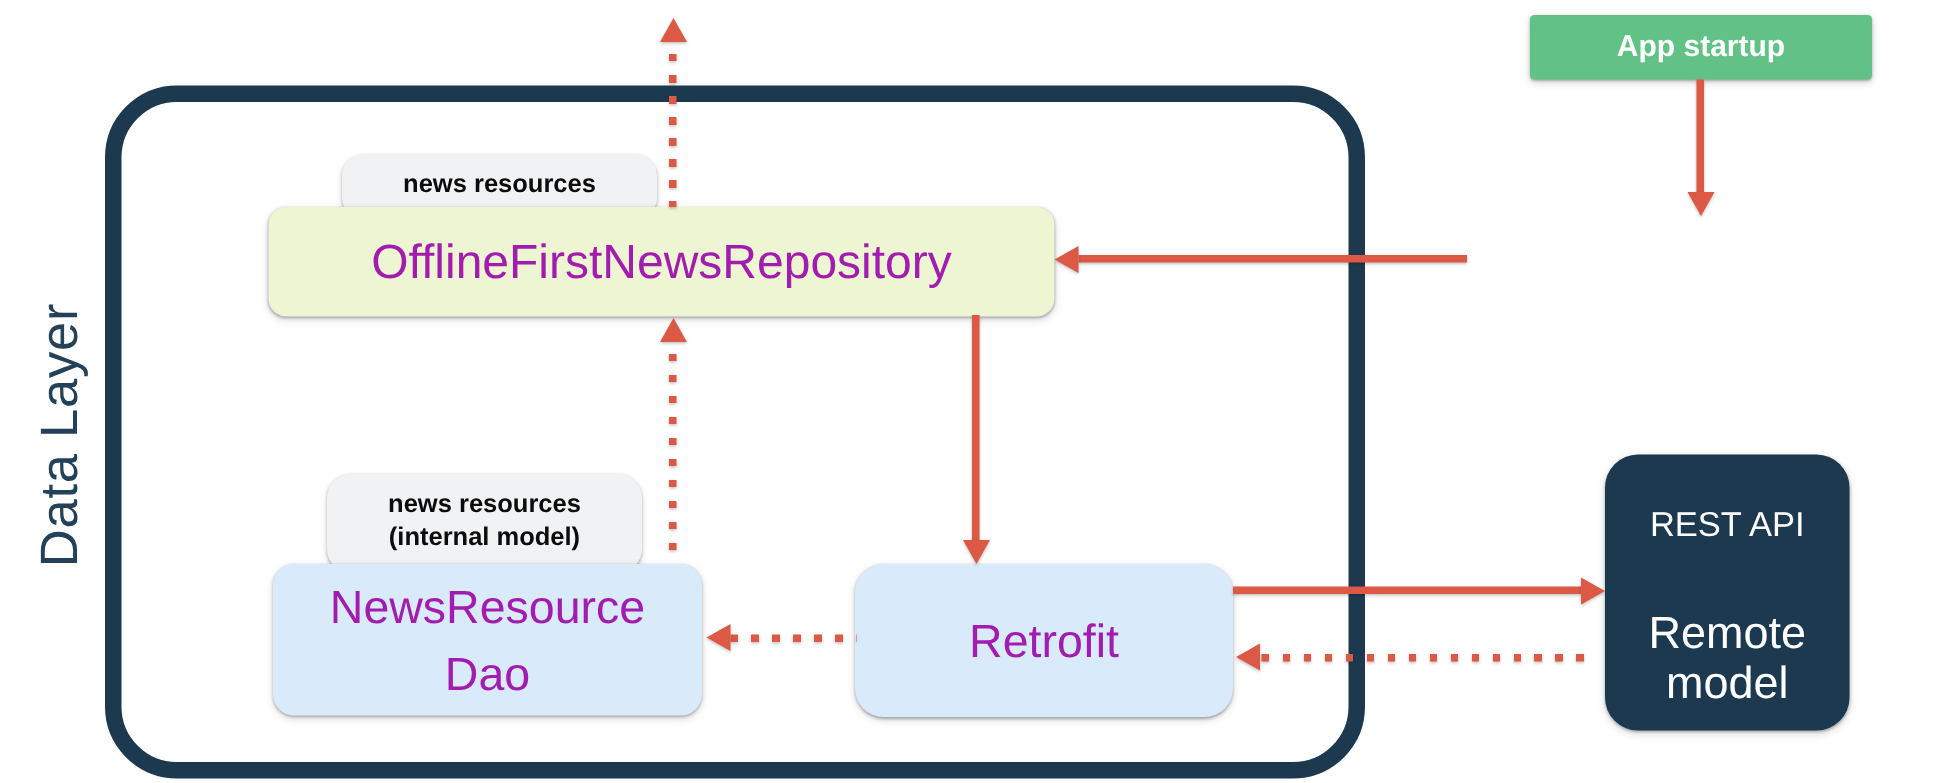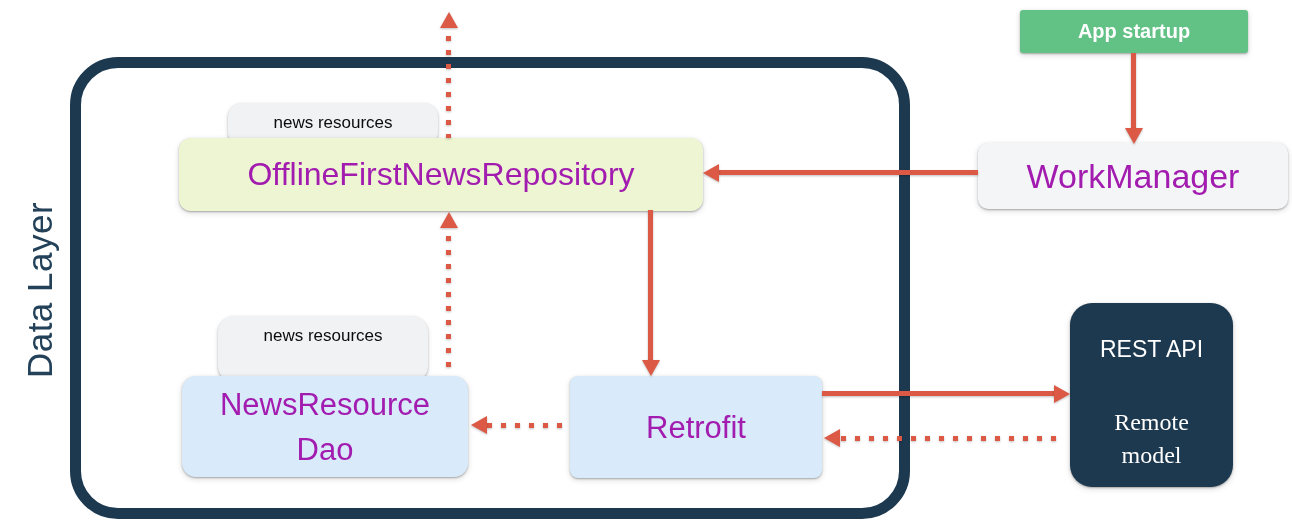--- a/index.html
+++ b/index.html
@@ -24,36 +24,36 @@
   }
   
   .node{
     position:absolute;box-sizing:border-box;
     display:flex;align-items:center;justify-content:center;text-align:center;
     color:#a21caf;
     box-shadow:0 1px 2px rgba(0,0,0,.28), 0 2px 6px rgba(0,0,0,.14);
   }
   .tag{
     position:absolute;box-sizing:border-box;background:#F0F2F4;
-    text-align:center;color:#0c0c0c;font-weight:400;font-size:17px;line-height:22px;
+    text-align:center;color:#0c0c0c;font-weight:700;font-size:17px;line-height:22px;
     padding-top:9px;
     box-shadow:0 1px 2px rgba(0,0,0,.25), 0 2px 5px rgba(0,0,0,.12);
   }
   .tag-news{left:228px;top:103px;width:210px;height:43px;border-radius:14px;}
   .tag-internal{left:218px;top:316px;width:210px;height:66px;border-radius:16px;}
   .node-repo{left:179px;top:138px;width:524px;height:73px;background:#EEF5D2;border-radius:12px;font-size:32px;}
   .node-dao{left:182px;top:376px;width:286px;height:101px;background:#D9EBFB;border-radius:14px;font-size:31px;line-height:45px;}
-  .node-retrofit{left:570px;top:376px;width:252px;height:102px;background:#D9EBFB;border-radius:8px;font-size:31px;line-height:45px;}
+  .node-retrofit{left:570px;top:376px;width:252px;height:102px;background:#D9EBFB;border-radius:19px;font-size:31px;line-height:45px;}
   .node-wm{left:978px;top:143px;width:310px;height:66px;background:#F4F5F7;border-radius:10px;font-size:34px;}
   .node-green{left:1020px;top:10px;width:228px;height:43px;background:#62C285;border-radius:3px;
               color:#ffffff;font-weight:700;font-size:20px;}
   .node-rest{left:1070px;top:303px;width:163px;height:184px;background:#1D3950;border-radius:22px;
              color:#ffffff;display:block;}
   .rest-title{position:absolute;top:33px;left:0;width:100%;text-align:center;font-size:23px;font-weight:500;}
-  .rest-sub{position:absolute;top:406px;left:0;width:100%;text-align:center;font-size:24px;font-weight:500;line-height:33px;font-family:Liberation Serif, serif;}
+  .rest-sub{position:absolute;top:406px;left:0;width:100%;text-align:center;font-size:30px;font-weight:500;line-height:33px;}
   .node-rest .rest-sub{top:103px;}
   
   .arrow{position:absolute;filter:drop-shadow(0 1px 1px rgba(0,0,0,.25));}
   .line-h{height:5px;background:#DC5945;}
   .line-v{width:5px;background:#DC5945;}
   .dot-h{height:5px;background:repeating-linear-gradient(90deg,#DC5945 0 5px,transparent 5px 14px);}
   .dot-v{width:5px;background:repeating-linear-gradient(180deg,#DC5945 0 5px,transparent 5px 14px);}
   .head{width:0;height:0;}
   .head-left{border-top:9px solid transparent;border-bottom:9px solid transparent;border-right:16px solid #DC5945;}
   .head-right{border-top:9px solid transparent;border-bottom:9px solid transparent;border-left:16px solid #DC5945;}
@@ -66,42 +66,40 @@
 <div class="canvas">
 
   <div class="layer-box"></div>
   <div class="layer-label">Data Layer</div>
 
   <div class="tag tag-news">
     <span>news resources</span>
   </div>
   <div class="tag tag-internal">
     <div>news resources</div>
+    <div>(internal model)</div>
   </div>
 
   <div class="node node-repo">
     <span>OfflineFirstNewsRepository</span>
   </div>
 
   <div class="node node-dao">
     <div>
       <div>NewsResource</div>
       <div>Dao</div>
     </div>
   </div>
 
   <div class="node node-retrofit">
     <div>
       <div>Retrofit</div>
     </div>
   </div>
 
-  <div class="node node-wm">
-    <span>WorkManager</span>
-  </div>
 
   <div class="node node-green">
     <span>App startup</span>
   </div>
 
   <div class="node node-rest">
     <div class="rest-title">REST API</div>
     <div class="rest-sub">
       <div>Remote</div>
       <div>model</div>

